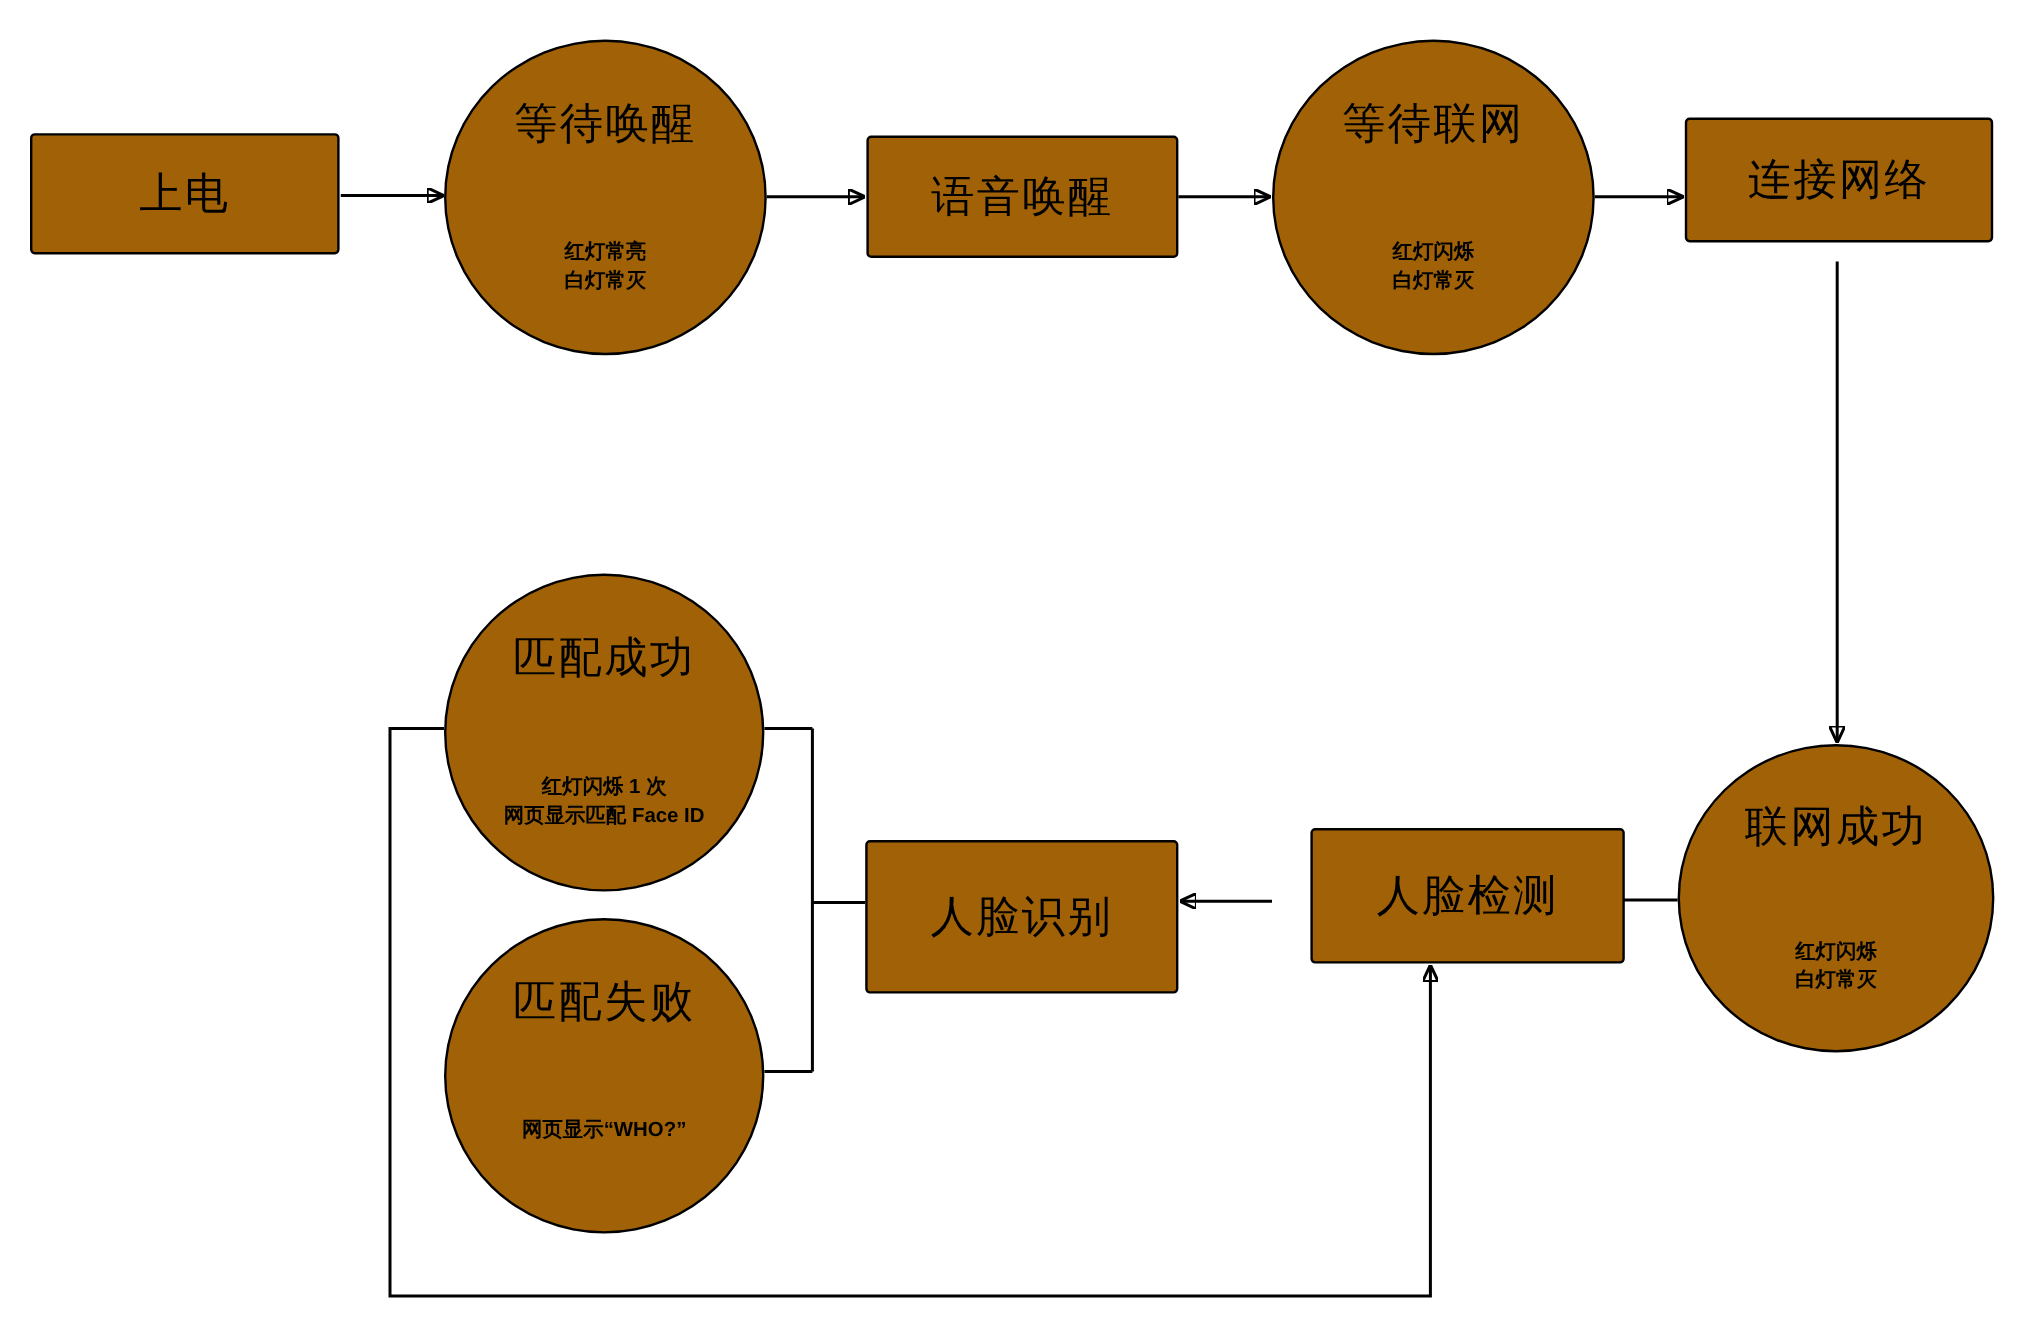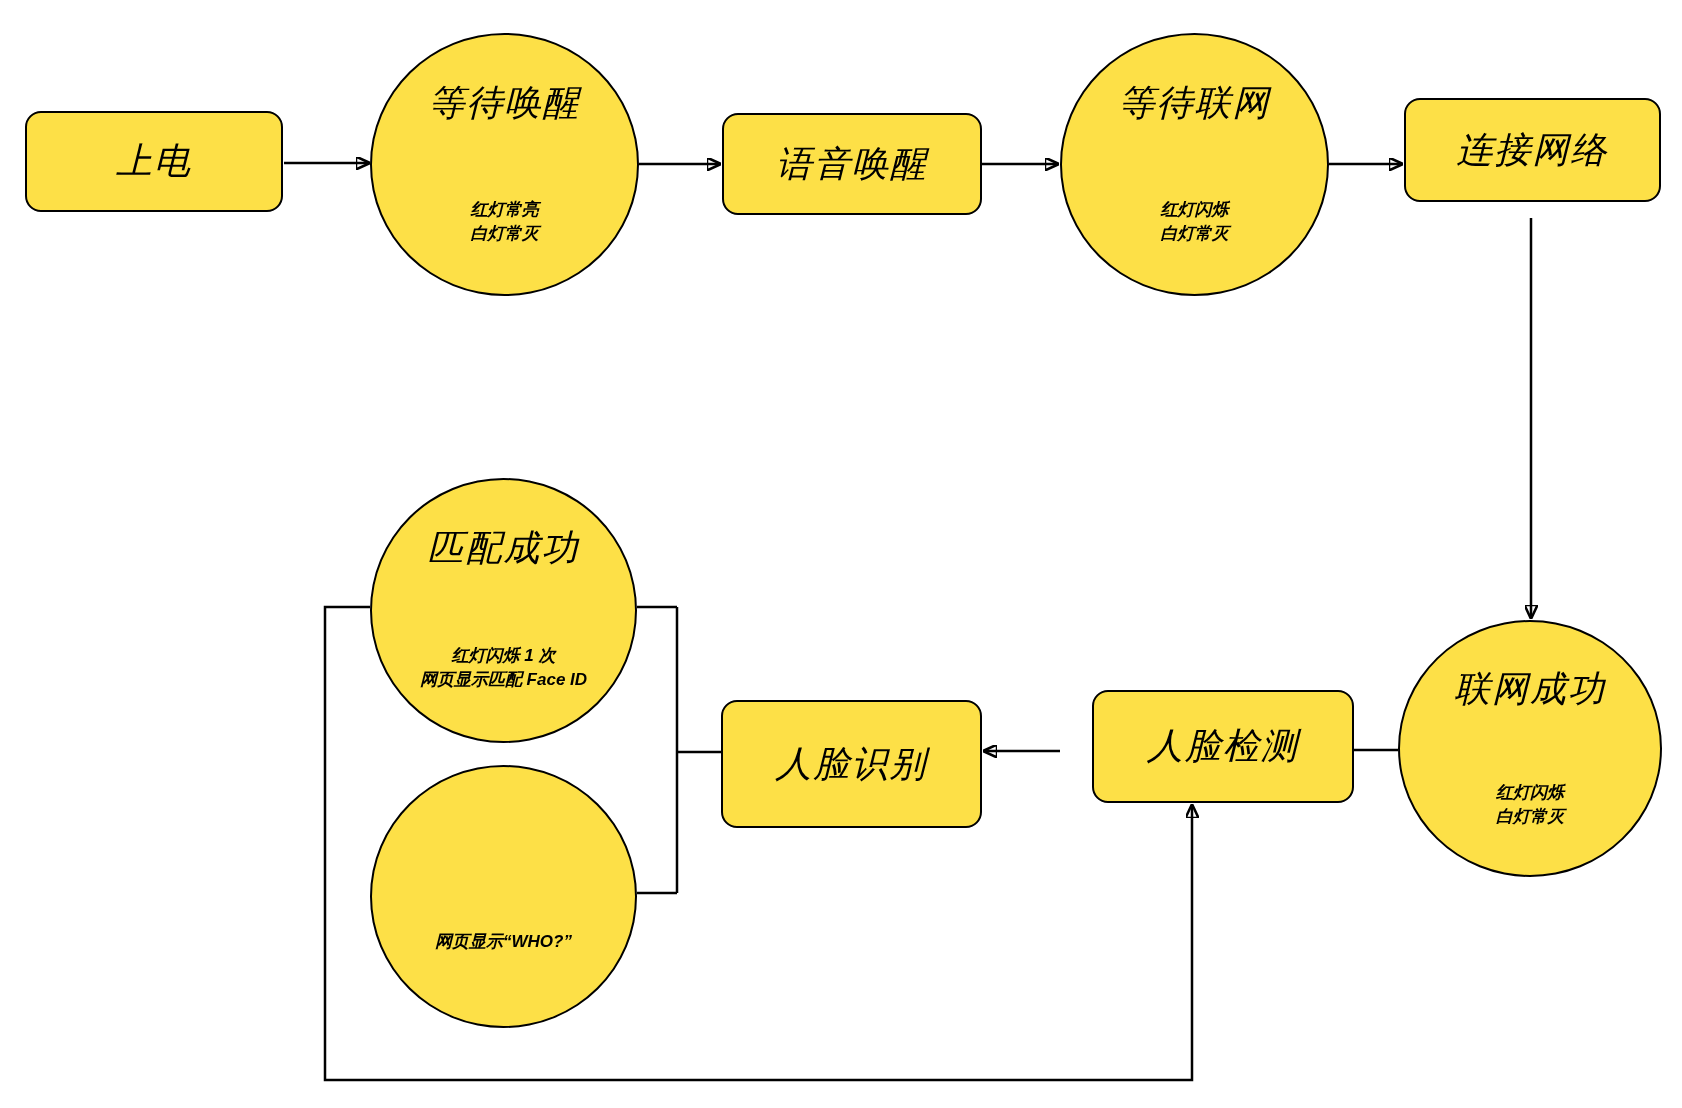--- a/index.html
+++ b/index.html
@@ -22,27 +22,26 @@
     top: 0;
     pointer-events: none;
   }
   .wires line, .wires path {
     stroke: #000000;
     stroke-width: 2.5;
     fill: none;
   }
   .node {
     position: absolute;
-    background: #fde047;
+    background: #a16207;
     border: 2.5px solid #000000;
     box-sizing: border-box;
-    font-style: italic;
   }
   .node.rect {
-    border-radius: 16px;
+    border-radius: 4px;
     display: flex;
     align-items: center;
     justify-content: center;
     text-align: right;
   }
   .node.ellipse {
     border-radius: 50%;
   }
   .node .label {
     font-size: 36px;
@@ -139,18 +138,19 @@
 
   <div class="node ellipse" style="left:370px; top:478px; width:267px; height:265px;">
     <div class="title">匹配成功</div>
     <div class="sub">
       <div>红灯闪烁 1 次</div>
       <div>网页显示匹配 Face ID</div>
     </div>
   </div>
 
   <div class="node ellipse" style="left:370px; top:765px; width:267px; height:263px;">
+    <div class="title">匹配失败</div>
     <div class="sub">
       <div>网页显示“WHO?”</div>
     </div>
   </div>
 
 </div>
 
 </body></html>

